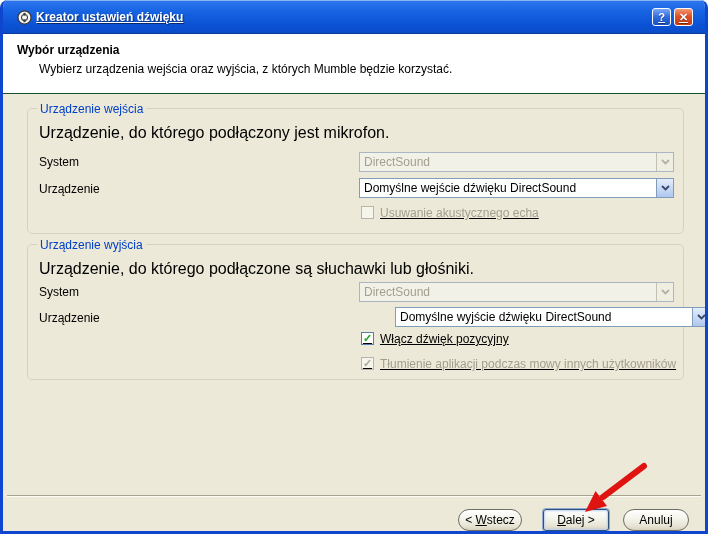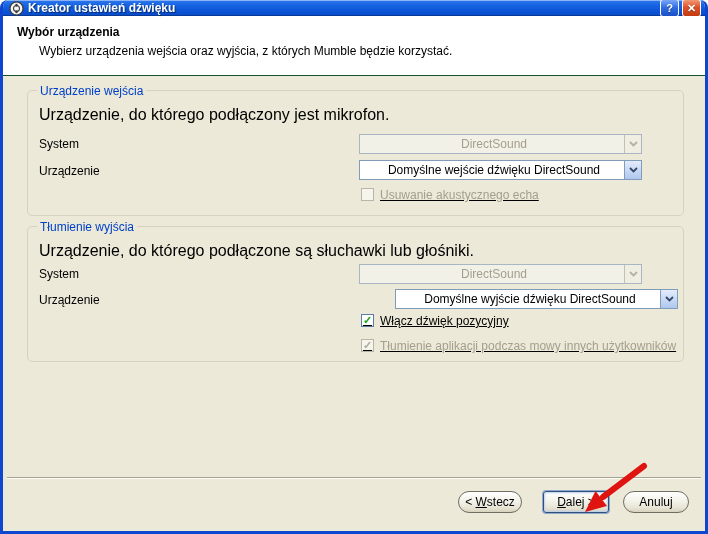--- a/index.html
+++ b/index.html
@@ -8,25 +8,26 @@
 
   .window{
     position:relative;width:708px;height:534px;
     border:3px solid #0f46cf;border-top:none;
     border-radius:8px 8px 0 0;overflow:hidden;
     background:#ece9d8;
   }
 
   
   .titlebar{
-    position:relative;height:16px;
+    position:relative;height:34px;
     background:linear-gradient(180deg,#2e78ee 0%,#1663e2 35%,#0b51d4 75%,#0a4cc8 100%);
     box-shadow:inset 0 1px 0 rgba(255,255,255,.45), inset 0 -1px 0 rgba(0,0,0,.25);
-    display:flex;align-items:center;padding:0 4px;
+    display:flex;align-items:center;padding:0 12px;
     color:#fff;
+    text-decoration:underline;
   }
   .app-icon{width:15px;height:15px;margin:0 4px 0 2px;flex:0 0 auto;}
   .win-title{font-weight:bold;font-size:12px;text-shadow:1px 1px 1px rgba(0,0,0,.5);flex:1 1 auto;white-space:nowrap;}
   .tb-buttons{display:flex;gap:3px;}
   .tb-btn{
     width:19px;height:18px;border:1px solid #fff;border-radius:3px;
     display:flex;align-items:center;justify-content:center;
     color:#fff;font-weight:bold;font-size:11px;cursor:default;
     text-shadow:0 1px 1px rgba(0,0,0,.4);
   }
@@ -53,23 +54,23 @@
   .group-output{top:150px;height:136px;}
   .group-title{
     position:absolute;top:-7px;left:9px;background:#ece9d8;
     padding:0 3px;color:#0040c8;font-size:12px;white-space:nowrap;
   }
   .group-desc{position:absolute;left:11px;top:15px;font-size:16px;}
 
   .field-label{position:absolute;left:11px;font-size:12px;}
 
   .combo{
-    position:absolute;left:331px;width:283px;height:20px;
+    position:absolute;left:331px;width:315px;height:20px;
     display:flex;align-items:center;
-    border:1px solid #7f9db9;background:#fff;text-align:center;
+    border:1px solid #7f9db9;background:#fff;
   }
   .combo .combo-text{flex:1 1 auto;padding-left:4px;font-size:12px;white-space:nowrap;overflow:hidden;}
   .combo .combo-arrow{
     flex:0 0 auto;width:17px;height:18px;margin:0;
     display:flex;align-items:center;justify-content:center;
     background:linear-gradient(180deg,#e3ecfb 0%,#c5d6f3 60%,#aec7ef 100%);
     border-left:1px solid #7f9db9;border-radius:0 1px 1px 0;
   }
   .combo.disabled{border-color:#aab6c4;background:#f2f1e7;}
   .combo.disabled .combo-text{color:#a39f8e;}
@@ -161,21 +162,21 @@
         </span>
       </div>
 
       <div class="check-row disabled" style="top:97px;">
         <span class="checkbox"></span>
         <span class="check-label">Usuwanie akustycznego echa</span>
       </div>
     </div>
 
     <div class="group group-output">
-      <span class="group-title">Tłumienie wyjścia</span>
+      <span class="group-title">Urządzenie wyjścia</span>
       <div class="group-desc">Urządzenie, do którego podłączone są słuchawki lub głośniki.</div>
 
       <span class="field-label" style="top:40px;">System</span>
       <div class="combo disabled" style="top:37px;">
         <span class="combo-text">DirectSound</span>
         <span class="combo-arrow">
           <svg width="9" height="6" viewBox="0 0 9 6">
               <path d="M1 1 L4.5 4.5 L8 1" fill="none" stroke="#b4b0a2" stroke-width="1.8"></path>
             </svg>
         </span>

